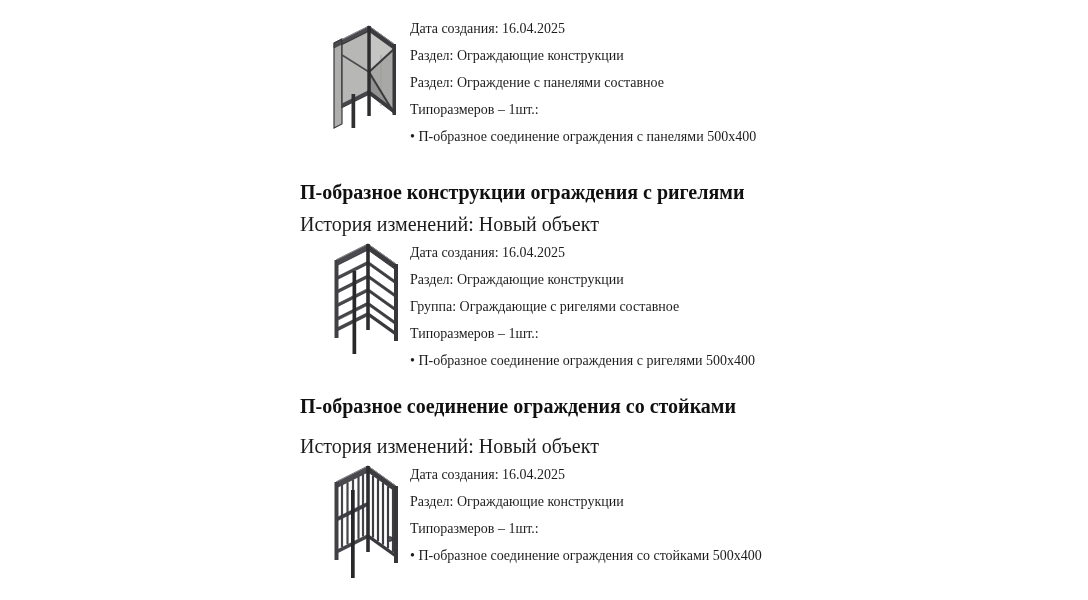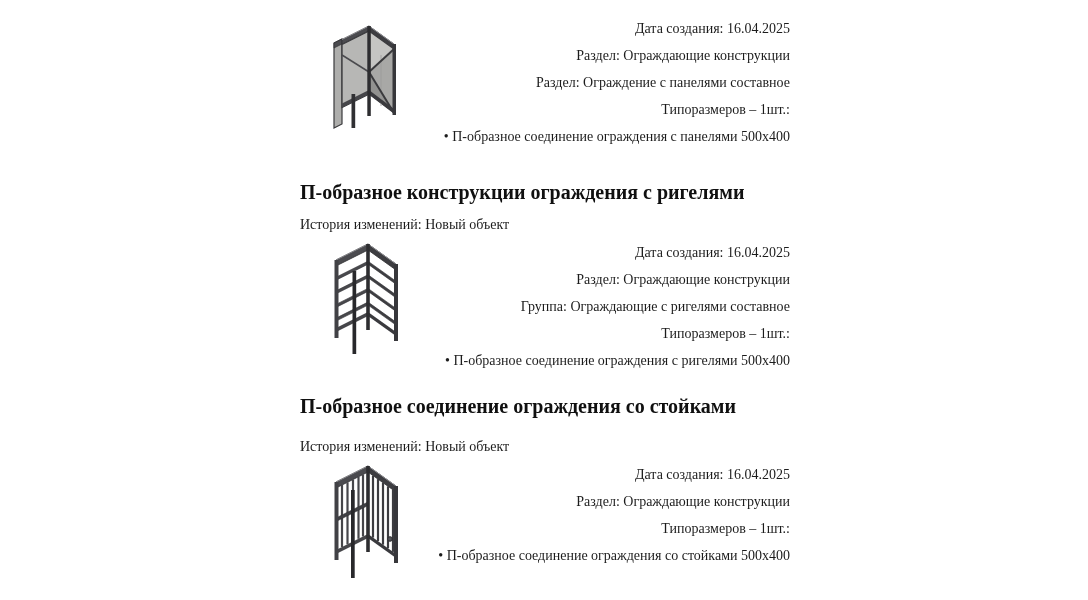--- a/index.html
+++ b/index.html
@@ -11,37 +11,36 @@
     overflow: hidden;
     font-family: "Liberation Serif", "DejaVu Serif", serif;
     color: #1c1c1c;
   }
   .doc {
     position: absolute;
     left: 300px;
     top: 0;
     width: 490px;
     height: 600px;
-    text-align: right;
   }
   .doc h1 {
     position: absolute;
     left: 0;
     margin: 0;
     font-size: 20px;
     line-height: 26px;
     font-weight: bold;
     white-space: nowrap;
     color: #101010;
   }
   .history {
     position: absolute;
     left: 0;
     margin: 0;
-    font-size: 14px;
+    font-size: 20px;
     line-height: 27px;
     white-space: nowrap;
   }
   .media-row {
     position: absolute;
     left: 0;
     width: 100%;
     height: 134px;
   }
   .fig {

